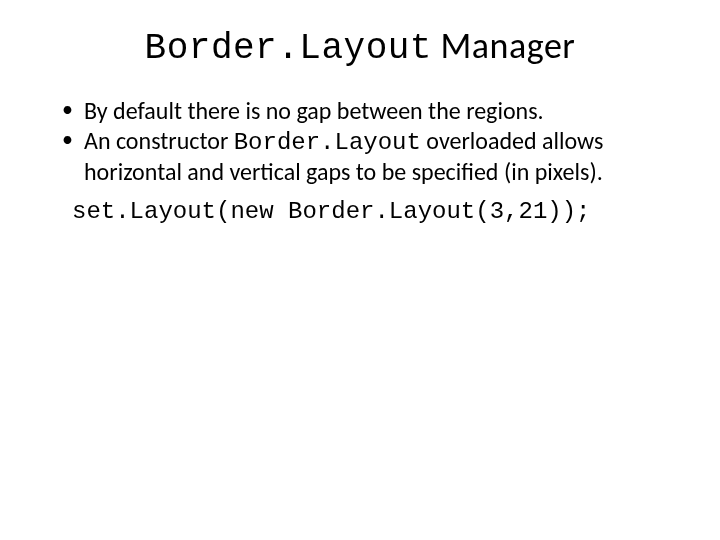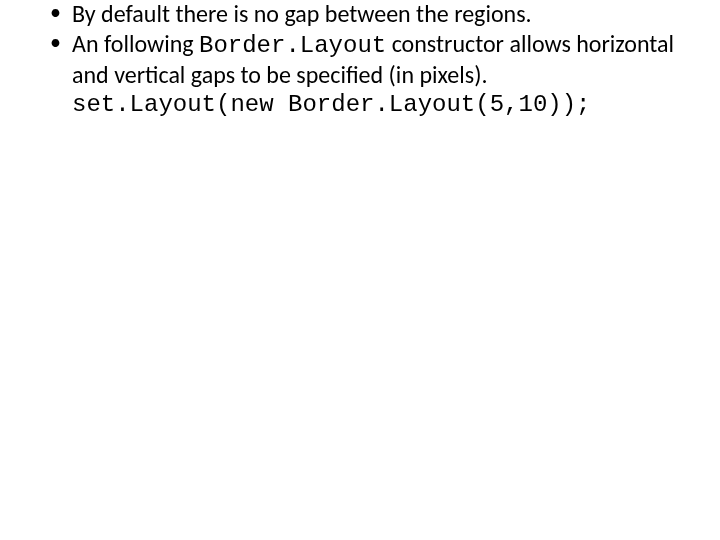--- a/index.html
+++ b/index.html
@@ -30,21 +30,21 @@
   .title .mono {
     font-family: "Courier New", Courier, monospace;
   }
   .body {
     padding: 0 44px 0 48px;
     font-size: 24px;
     line-height: 1.18;
   }
   ul.bullets {
     list-style: none;
-    margin: 0;
+    margin: 12px;
     padding: 0;
   }
   ul.bullets > li {
     position: relative;
     padding-left: 24px;
     margin-bottom: 2px;
   }
   ul.bullets > li::before {
     content: "•";
     position: absolute;
@@ -78,33 +78,36 @@
     width: 720px;
     font-size: 13px;
     color: #8a8a8a;
   }
 </style>
 </head>
 <body>
 
 <div class="slide">
 
+  <div class="title">
+    <span class="mono">Border.Layout</span><span> Manager</span>
+  </div>
 
   <div class="body">
     <ul class="bullets">
       <li>
         <span>By default there is no gap between the regions.</span>
       </li>
       <li>
-        <span>An following </span><span class="mono">Border.Layout</span><span> constructor allows horizontal and vertical gaps to be specified (in pixels).</span>
+        <span>An constructor </span><span class="mono">Border.Layout</span><span> overloaded allows horizontal and vertical gaps to be specified (in pixels).</span>
       </li>
     </ul>
 
 
-    <div class="example-code">set.Layout(new Border.Layout(5,10));</div>
+    <div class="example-code">set.Layout(new Border.Layout(3,21));</div>
   </div>
 
   <div class="footer">
     
     
   </div>
 
 </div>
 
 </body></html>

